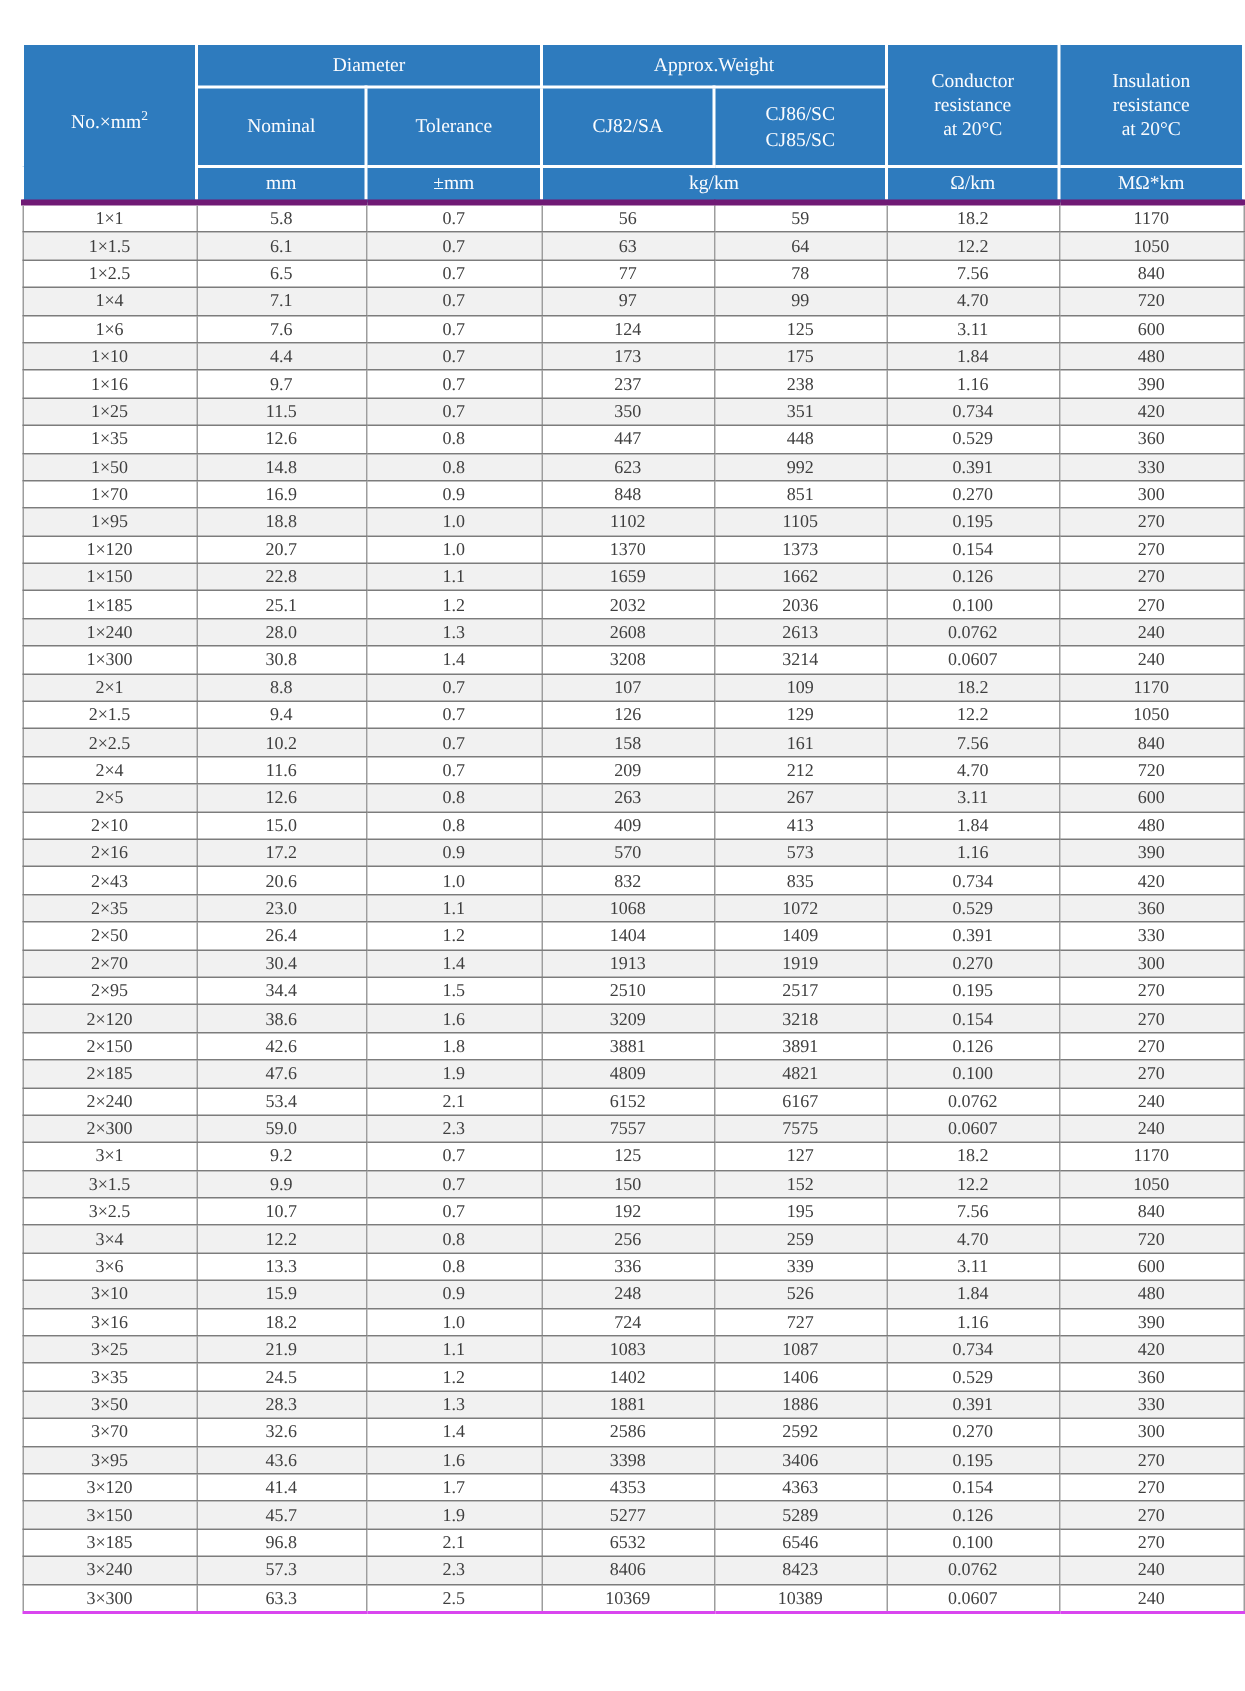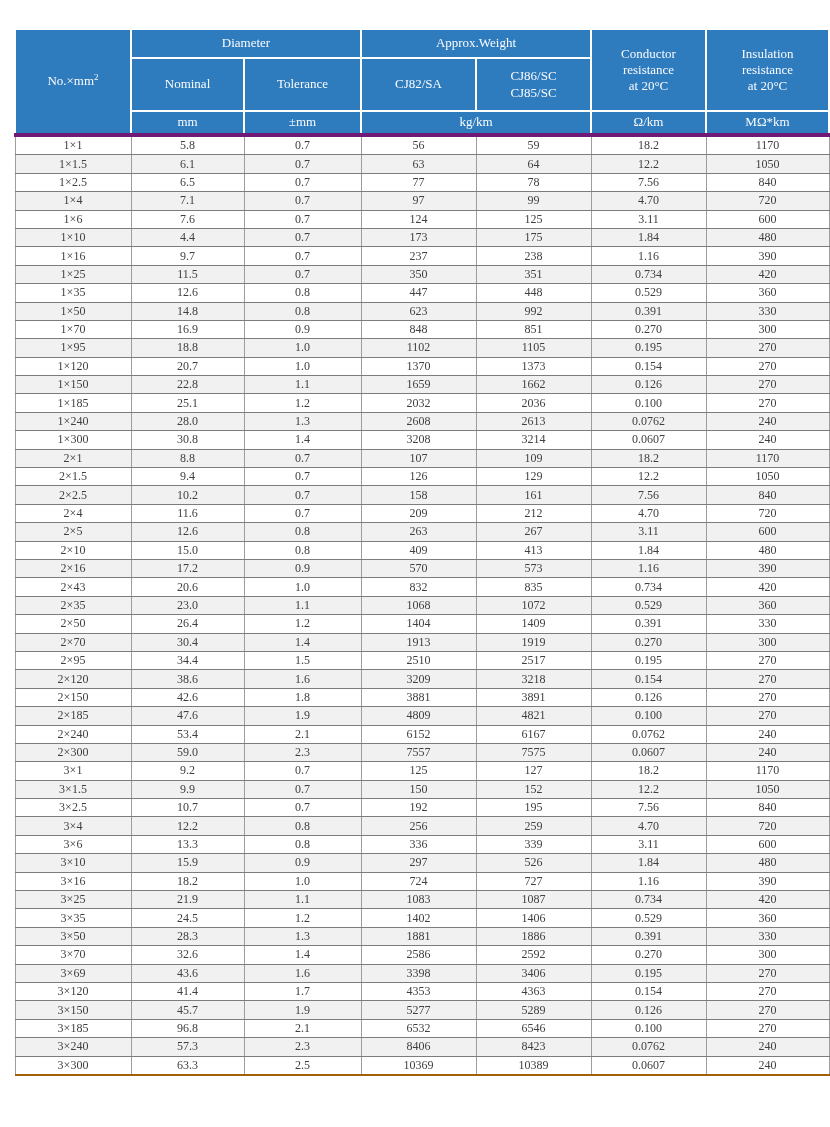--- a/index.html
+++ b/index.html
@@ -58,21 +58,21 @@
     color: #3f3f3f;
     padding: 0 2px;
     border-left: 1px solid #9d9d9d;
     border-right: 1px solid #9d9d9d;
     border-top: 1px solid #7c7c7c;
     border-bottom: 1px solid #7c7c7c;
     background: #ffffff;
     overflow: hidden;
   }
   tbody tr:nth-child(even) td { background: #f1f1f1; }
-  tbody tr:last-child td { border-bottom: 2px solid #a16207; }
+  tbody tr:last-child td { border-bottom: 2px solid #d946ef; }
 </style>
 </head>
 <body>
 
 <div class="page">
   <div class="sheet">
     <table class="spec-table">
       <colgroup>
         <col style="width:116px">
         <col style="width:113px">
@@ -458,21 +458,21 @@
             <td>0.8</td>
             <td>336</td>
             <td>339</td>
             <td>3.11</td>
             <td>600</td>
           </tr>
           <tr>
             <td>3×10</td>
             <td>15.9</td>
             <td>0.9</td>
-            <td>297</td>
+            <td>248</td>
             <td>526</td>
             <td>1.84</td>
             <td>480</td>
           </tr>
           <tr>
             <td>3×16</td>
             <td>18.2</td>
             <td>1.0</td>
             <td>724</td>
             <td>727</td>
@@ -509,21 +509,21 @@
           <tr>
             <td>3×70</td>
             <td>32.6</td>
             <td>1.4</td>
             <td>2586</td>
             <td>2592</td>
             <td>0.270</td>
             <td>300</td>
           </tr>
           <tr>
-            <td>3×69</td>
+            <td>3×95</td>
             <td>43.6</td>
             <td>1.6</td>
             <td>3398</td>
             <td>3406</td>
             <td>0.195</td>
             <td>270</td>
           </tr>
           <tr>
             <td>3×120</td>
             <td>41.4</td>

